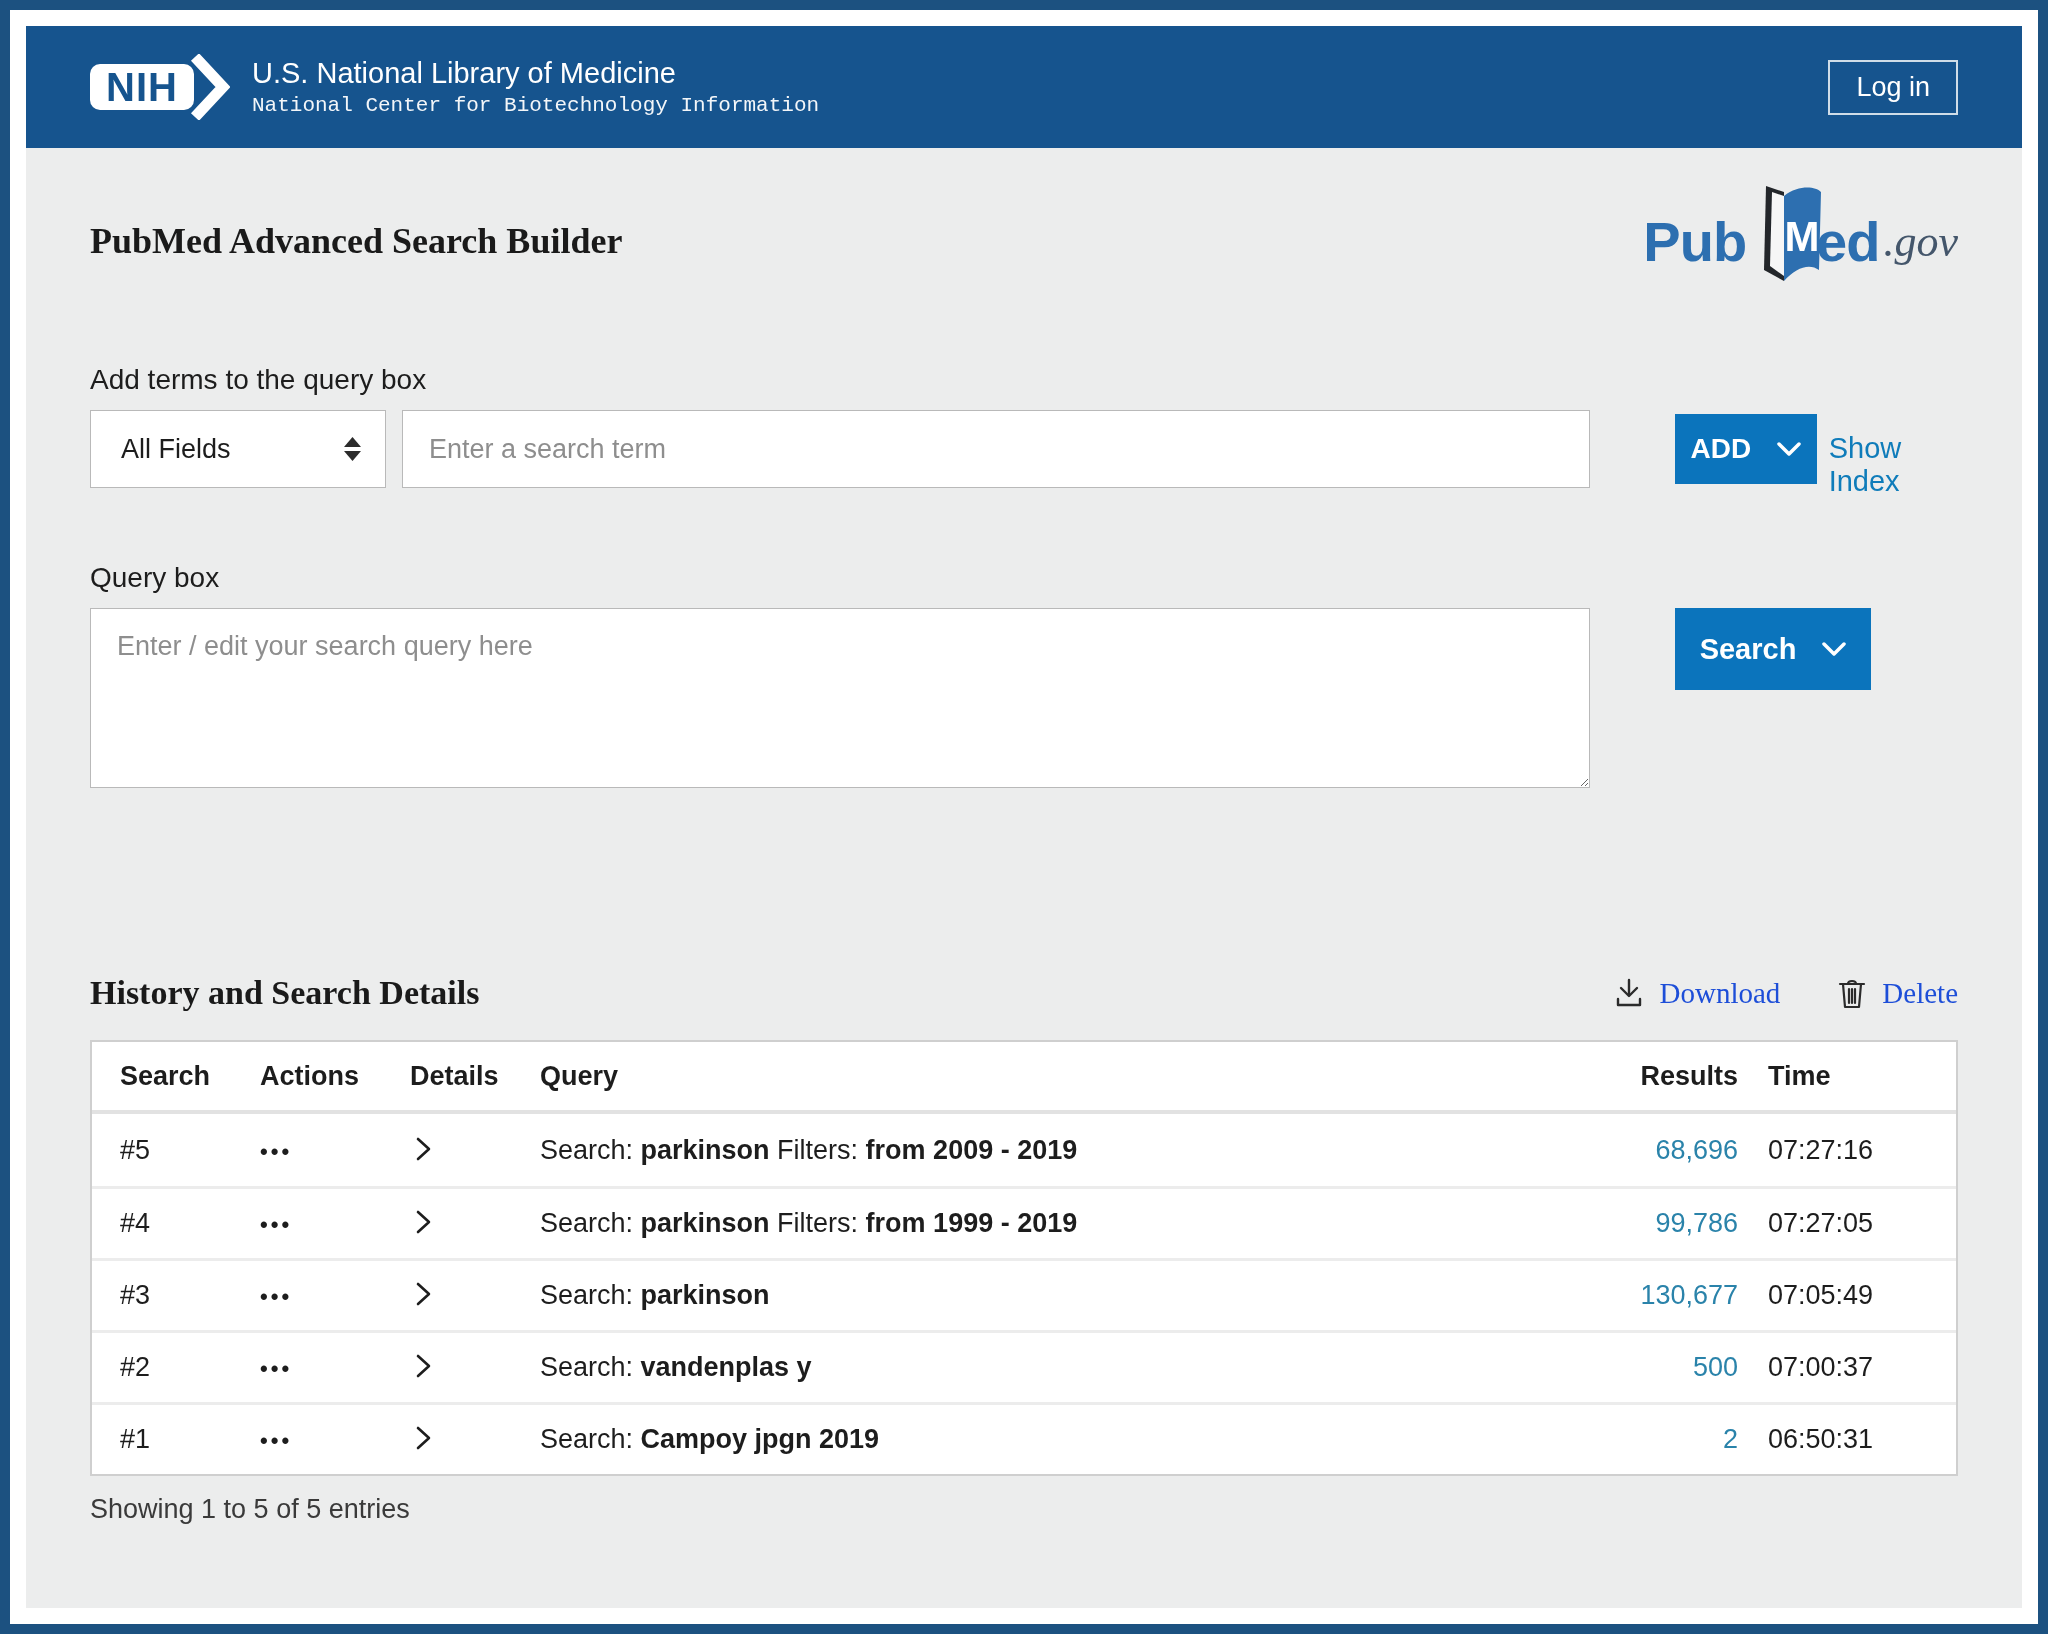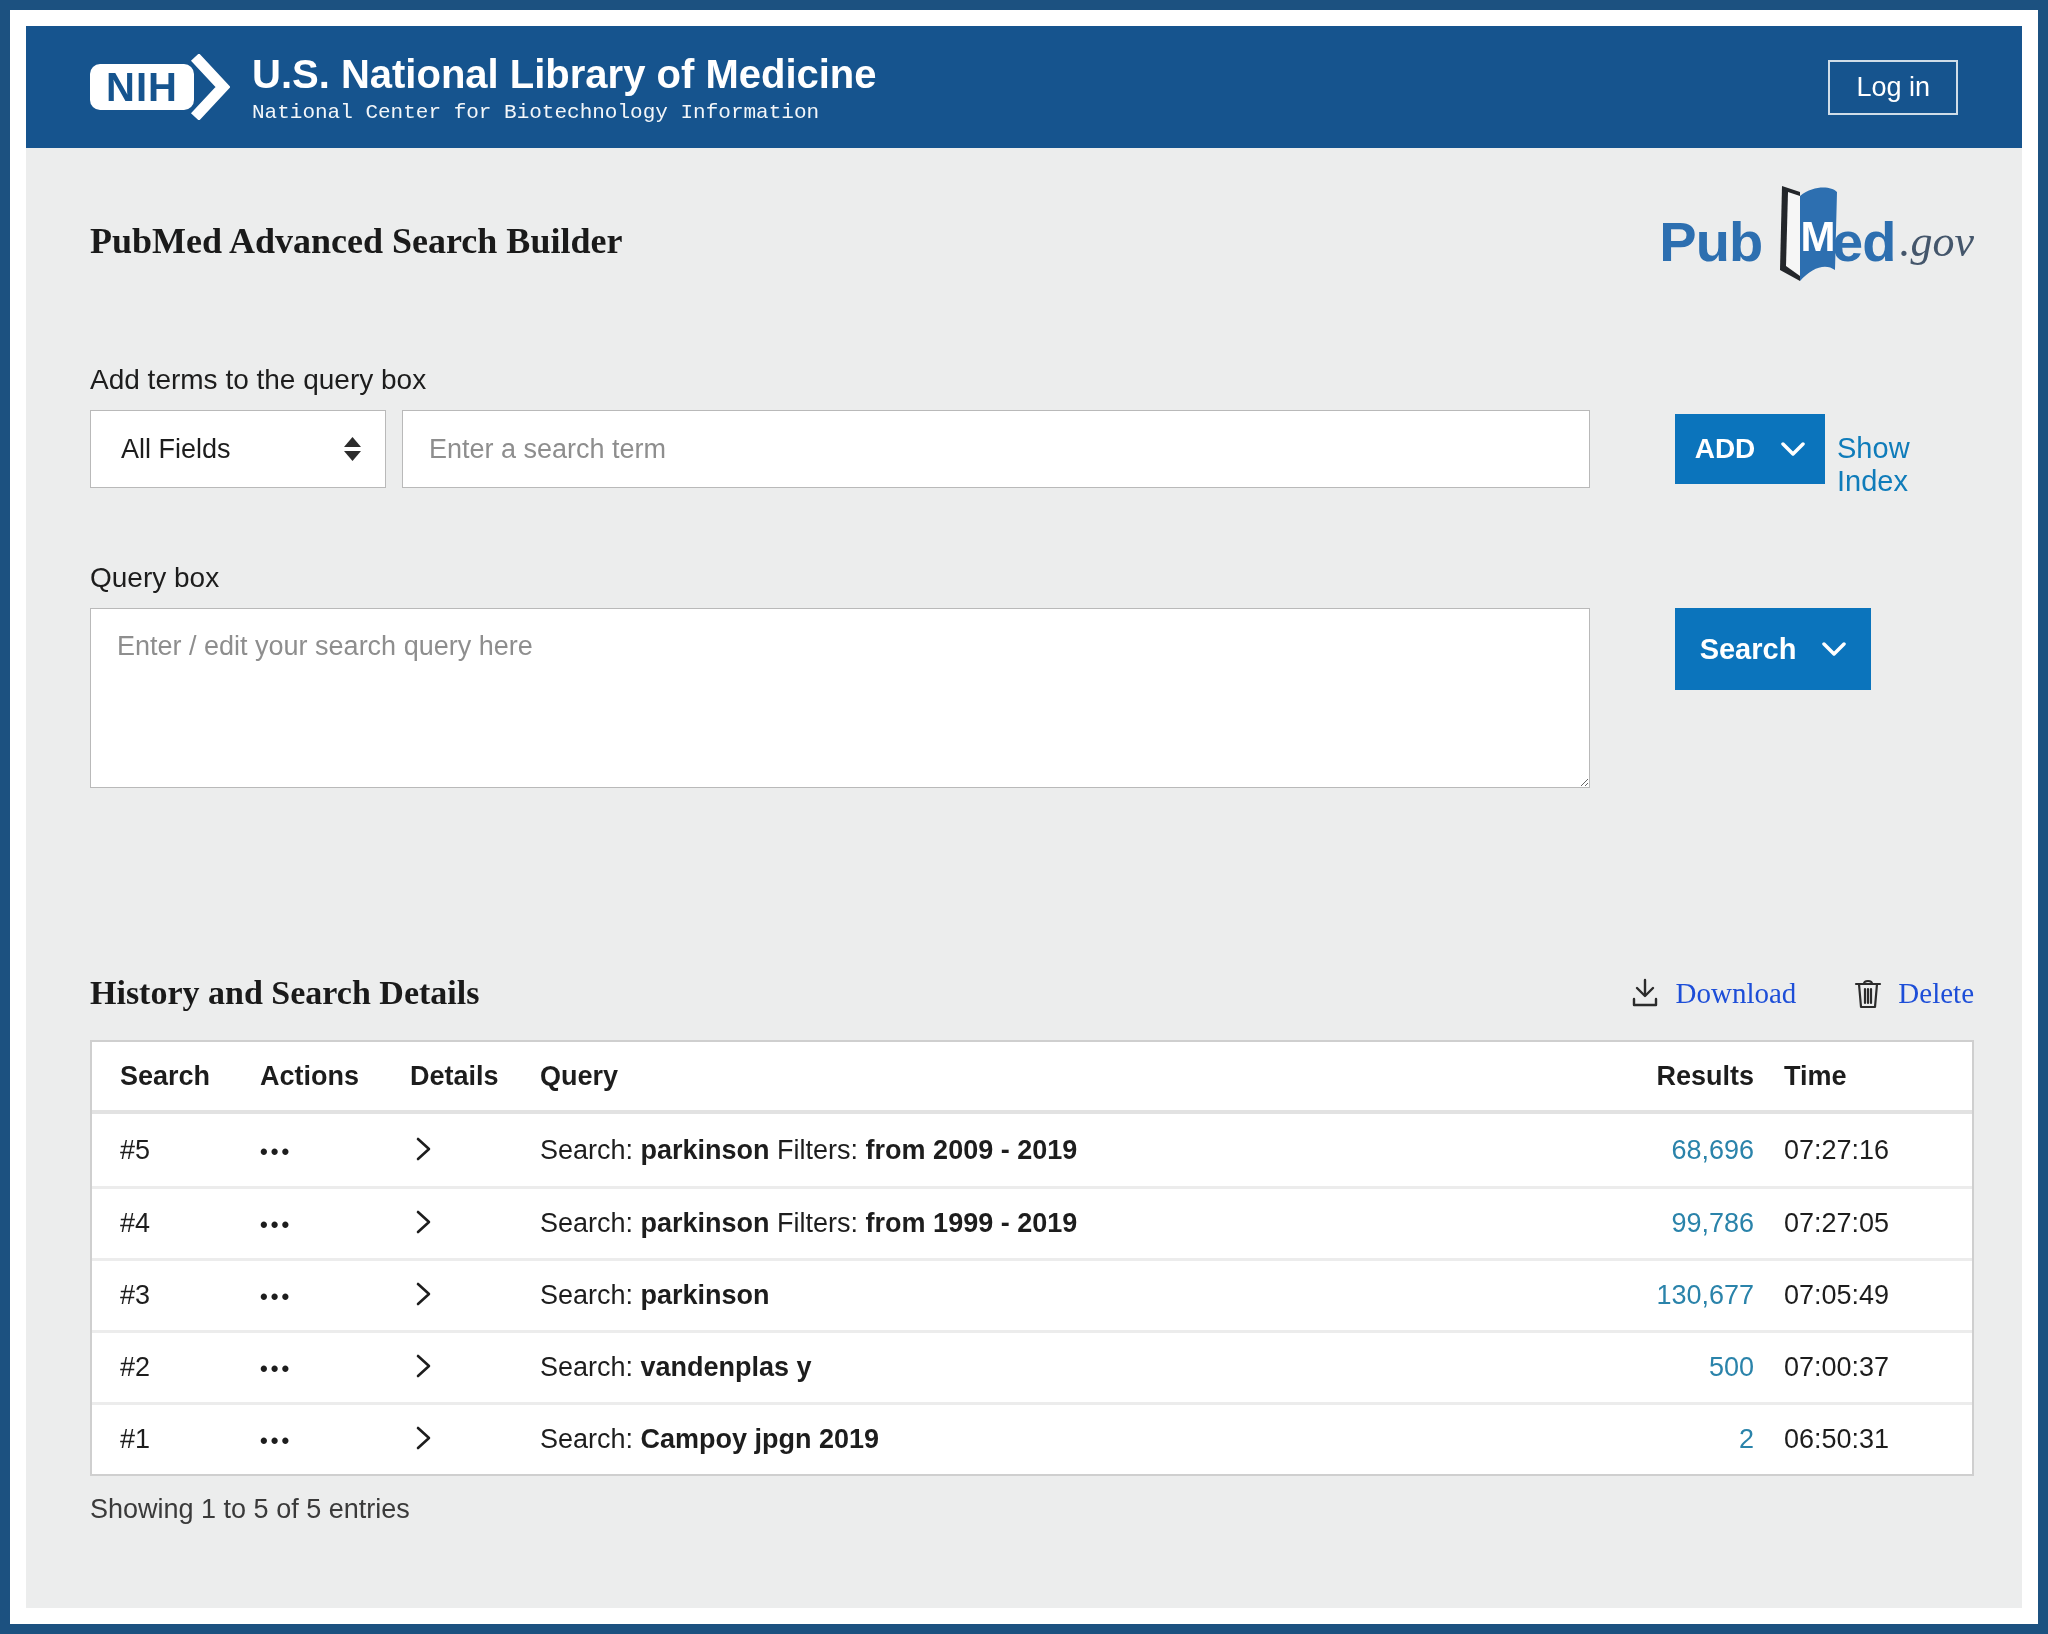--- a/index.html
+++ b/index.html
@@ -27,38 +27,38 @@
   .nih-box {
     width: 104px; height: 46px;
     background: #ffffff;
     border-radius: 10px;
     display: flex; align-items: center; justify-content: center;
     font-weight: bold; font-size: 40px; color: #16548e;
     letter-spacing: 1px;
   }
   .nih-chev { margin-left: -4px; }
   .org { margin-left: 22px; color: #ffffff; }
-  .org-title { font-size: 40px; font-weight: 700; line-height: 1.15; }
+  .org-title { font-size: 29px; font-weight: 400; line-height: 1.15; }
   .org-sub { font-size: 21px; font-weight: 400; margin-top: 4px; opacity: .95; font-family: Liberation Mono, monospace; }
   .login-btn {
     margin-left: auto;
     background: transparent;
     border: 2px solid rgba(255,255,255,.8);
     color: #ffffff;
     font-size: 27px;
     font-family: "Liberation Sans", sans-serif;
     padding: 10px 26px;
     cursor: pointer;
   }
 
   
   .content {
     background: #eceded;
     min-height: 1460px;
-    padding: 50px 48px 40px 64px;
+    padding: 50px 64px 40px 64px;
   }
 
   .title-row { display: flex; align-items: center; justify-content: space-between; height: 86px; }
   h1.page-title {
     font-family: "Liberation Serif", serif;
     font-weight: bold;
     font-size: 36px;
     color: #1a1a1a;
   }
   .pubmed-logo { display: flex; align-items: center; cursor: pointer; }

